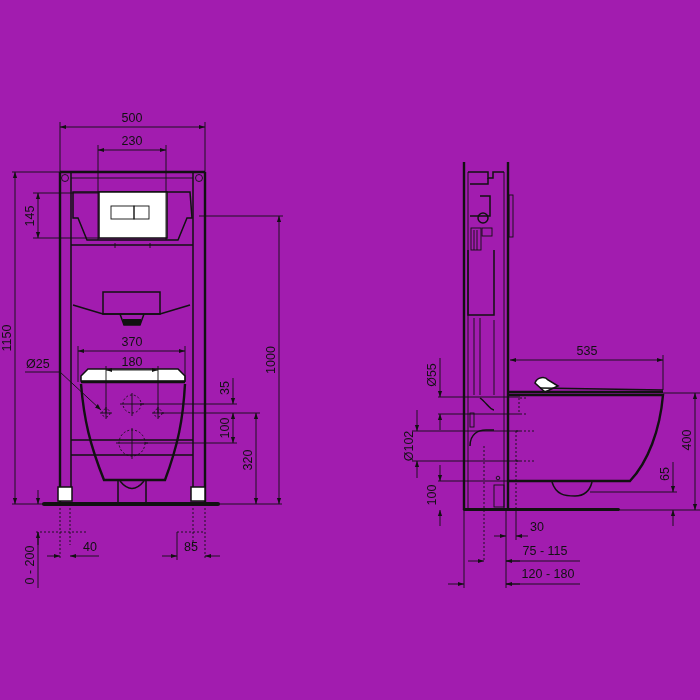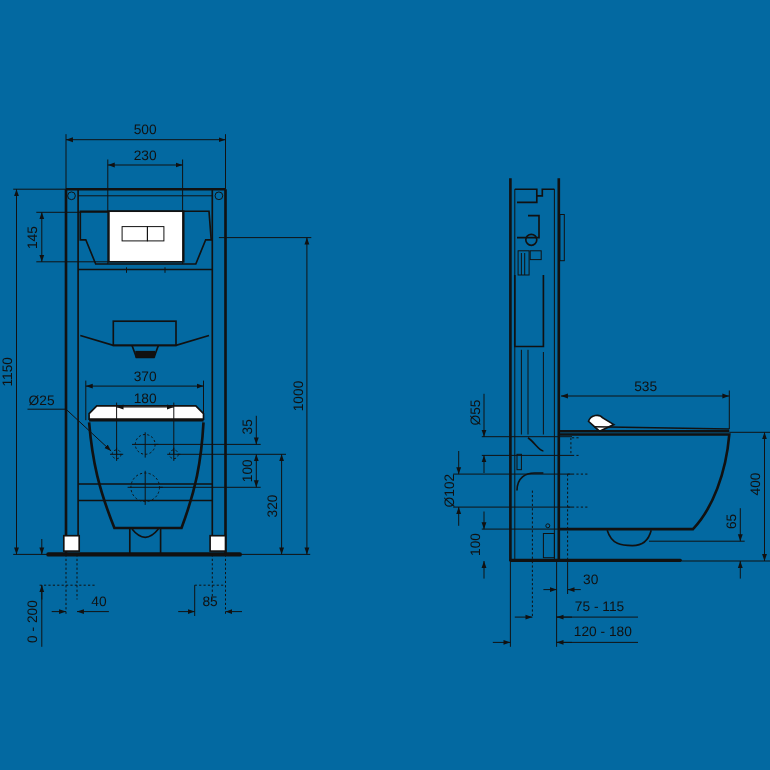--- a/index.html
+++ b/index.html
@@ -1,16 +1,16 @@
 <!DOCTYPE html>
 <html><head>
 <meta charset="utf-8">
 <style>
   html, body { margin: 0; padding: 0; background: #ffffff; }
-  #canvas { position: relative; width: 700px; height: 700px; background: #0369a1; overflow: hidden; }
+  #canvas { position: relative; width: 700px; height: 700px; background: #a21caf; overflow: hidden; }
   svg { position: absolute; left: 0; top: 0; }
   .dim-text { font-family: "Liberation Sans", sans-serif; font-size: 12.5px; fill: #111; }
   .thick { stroke: #111; stroke-width: 2.4; fill: none; }
   .med { stroke: #111; stroke-width: 1.5; fill: none; }
   .thin { stroke: #111; stroke-width: 0.9; fill: none; }
   .dash { stroke: #111; stroke-width: 0.9; fill: none; stroke-dasharray: 2 2; }
   .fillw { fill: #fff; stroke: #111; stroke-width: 1.5; }
   .base { fill: #111; }
 </style>
 </head>

